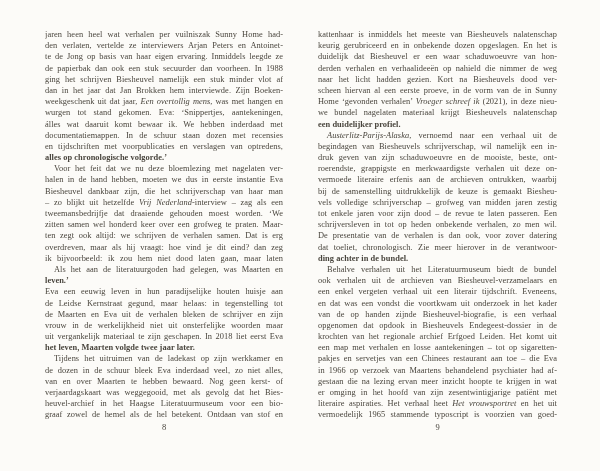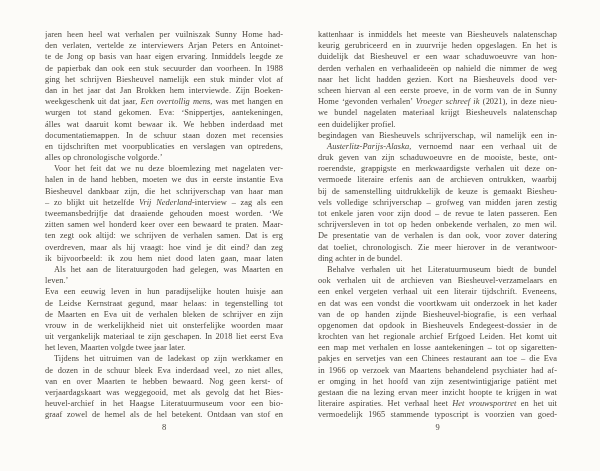--- a/index.html
+++ b/index.html
@@ -31,20 +31,21 @@
   }
   .line {
     text-align: justify;
     text-align-last: justify;
     white-space: nowrap;
     overflow: hidden;
     height: 11.2px;
   }
   .line.para-end {
     text-align-last: left;
+    font-weight: bold;
   }
   .line.indent {
     text-indent: 9px;
   }
   .line i {
     font-style: italic;
   }
   .page-number {
     position: absolute;
     top: 422px;
@@ -71,21 +72,21 @@
         <div class="line">wurgen tot stand gekomen. Eva: ‘Snippertjes, aantekeningen,</div>
         <div class="line">álles wat daaruit komt bewaar ik. We hebben inderdaad met</div>
         <div class="line">documentatiemappen. In de schuur staan dozen met recensies</div>
         <div class="line">en tijdschriften met voorpublicaties en verslagen van optredens,</div>
         <div class="line para-end">alles op chronologische volgorde.’</div>
         <div class="line indent">Voor het feit dat we nu deze bloemlezing met nagelaten ver-</div>
         <div class="line">halen in de hand hebben, moeten we dus in eerste instantie Eva</div>
         <div class="line">Biesheuvel dankbaar zijn, die het schrijverschap van haar man</div>
         <div class="line">– zo blijkt uit hetzelfde <i>Vrij Nederland</i>-interview – zag als een</div>
         <div class="line">tweemansbedrijfje dat draaiende gehouden moest worden. ‘We</div>
-        <div class="line">zitten samen wel honderd keer over een bewaard te praten. Maar-</div>
+        <div class="line">zitten samen wel honderd keer over een grofweg te praten. Maar-</div>
         <div class="line">ten zegt ook altijd: we schrijven de verhalen samen. Dat is erg</div>
         <div class="line">overdreven, maar als hij vraagt: hoe vind je dit eind? dan zeg</div>
         <div class="line">ik bijvoorbeeld: ik zou hem niet dood laten gaan, maar laten</div>
         <div class="line indent">Als het aan de literatuurgoden had gelegen, was Maarten en</div>
         <div class="line para-end">leven.’</div>
         <div class="line">Eva een eeuwig leven in hun paradijselijke houten huisje aan</div>
         <div class="line">de Leidse Kernstraat gegund, maar helaas: in tegenstelling tot</div>
         <div class="line">de Maarten en Eva uit de verhalen bleken de schrijver en zijn</div>
         <div class="line">vrouw in de werkelijkheid niet uit onsterfelijke woorden maar</div>
         <div class="line">uit vergankelijk materiaal te zijn geschapen. In 2018 liet eerst Eva</div>
@@ -95,50 +96,50 @@
         <div class="line">van en over Maarten te hebben bewaard. Nog geen kerst- of</div>
         <div class="line">verjaardagskaart was weggegooid, met als gevolg dat het Bies-</div>
         <div class="line">heuvel-archief in het Haagse Literatuurmuseum voor een bio-</div>
         <div class="line">graaf zowel de hemel als de hel betekent. Ontdaan van stof en</div>
       </div>
     <div class="page-number">8</div>
   </div>
   <div class="page page-right">
     <div class="text-block">
         <div class="line">kattenhaar is inmiddels het meeste van Biesheuvels nalatenschap</div>
-        <div class="line">keurig gerubriceerd en in zuurvrije heden opgeslagen. En het is</div>
+        <div class="line">keurig gerubriceerd en in onbekende dozen opgeslagen. En het is</div>
         <div class="line">duidelijk dat Biesheuvel er een waar schaduwoeuvre van hon-</div>
         <div class="line">derden verhalen en verhaalideeën op nahield die nimmer de weg</div>
         <div class="line">naar het licht hadden gezien. Kort na Biesheuvels dood ver-</div>
         <div class="line">scheen hiervan al een eerste proeve, in de vorm van de in Sunny</div>
         <div class="line">Home ‘gevonden verhalen’ <i>Vroeger schreef ik</i> (2021), in deze nieu-</div>
         <div class="line">we bundel nagelaten materiaal krijgt Biesheuvels nalatenschap</div>
         <div class="line para-end">een duidelijker profiel.</div>
+        <div class="line indent"><i>Austerlitz-Parijs-Alaska</i>, vernoemd naar een verhaal uit de</div>
         <div class="line">begindagen van Biesheuvels schrijverschap, wil namelijk een in-</div>
-        <div class="line indent"><i>Austerlitz-Parijs-Alaska</i>, vernoemd naar een verhaal uit de</div>
         <div class="line">druk geven van zijn schaduwoeuvre en de mooiste, beste, ont-</div>
         <div class="line">roerendste, grappigste en merkwaardigste verhalen uit deze on-</div>
         <div class="line">vermoede literaire erfenis aan de archieven ontrukken, waarbij</div>
         <div class="line">bij de samenstelling uitdrukkelijk de keuze is gemaakt Biesheu-</div>
         <div class="line">vels volledige schrijverschap – grofweg van midden jaren zestig</div>
         <div class="line">tot enkele jaren voor zijn dood – de revue te laten passeren. Een</div>
         <div class="line">schrijversleven in tot op heden onbekende verhalen, zo men wil.</div>
         <div class="line">De presentatie van de verhalen is dan ook, voor zover datering</div>
         <div class="line">dat toeliet, chronologisch. Zie meer hierover in de verantwoor-</div>
         <div class="line para-end">ding achter in de bundel.</div>
         <div class="line indent">Behalve verhalen uit het Literatuurmuseum biedt de bundel</div>
         <div class="line">ook verhalen uit de archieven van Biesheuvel-verzamelaars en</div>
         <div class="line">een enkel vergeten verhaal uit een literair tijdschrift. Eveneens,</div>
         <div class="line">en dat was een vondst die voortkwam uit onderzoek in het kader</div>
         <div class="line">van de op handen zijnde Biesheuvel-biografie, is een verhaal</div>
         <div class="line">opgenomen dat opdook in Biesheuvels Endegeest-dossier in de</div>
         <div class="line">krochten van het regionale archief Erfgoed Leiden. Het komt uit</div>
         <div class="line">een map met verhalen en losse aantekeningen – tot op sigaretten-</div>
         <div class="line">pakjes en servetjes van een Chinees restaurant aan toe – die Eva</div>
         <div class="line">in 1966 op verzoek van Maartens behandelend psychiater had af-</div>
+        <div class="line">gestaan die na lezing ervan meer inzicht hoopte te krijgen in wat</div>
         <div class="line">er omging in het hoofd van zijn zesentwintigjarige patiënt met</div>
-        <div class="line">gestaan die na lezing ervan meer inzicht hoopte te krijgen in wat</div>
         <div class="line">literaire aspiraties. Het verhaal heet <i>Het vrouwsportret</i> en het uit</div>
         <div class="line">vermoedelijk 1965 stammende typoscript is voorzien van goed-</div>
       </div>
     <div class="page-number">9</div>
   </div>
 </div>
 
 </body></html>

